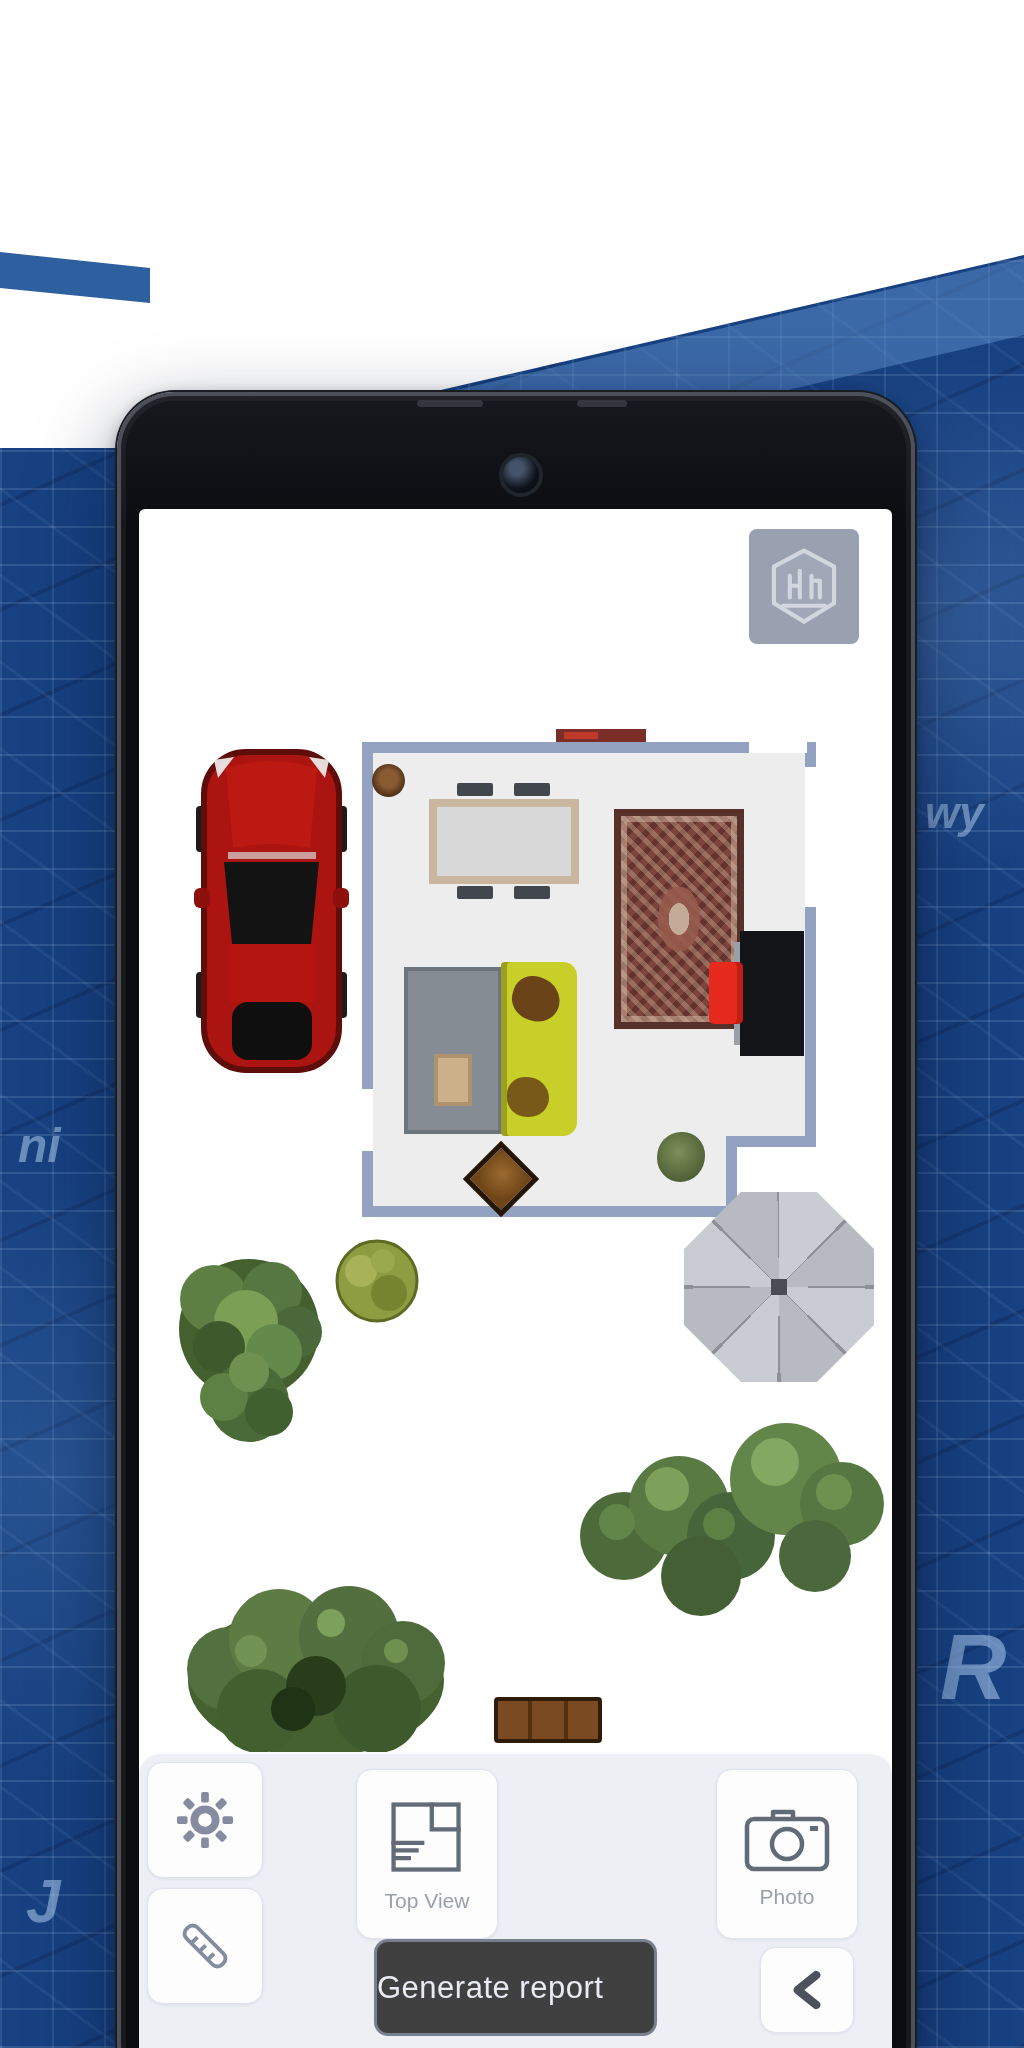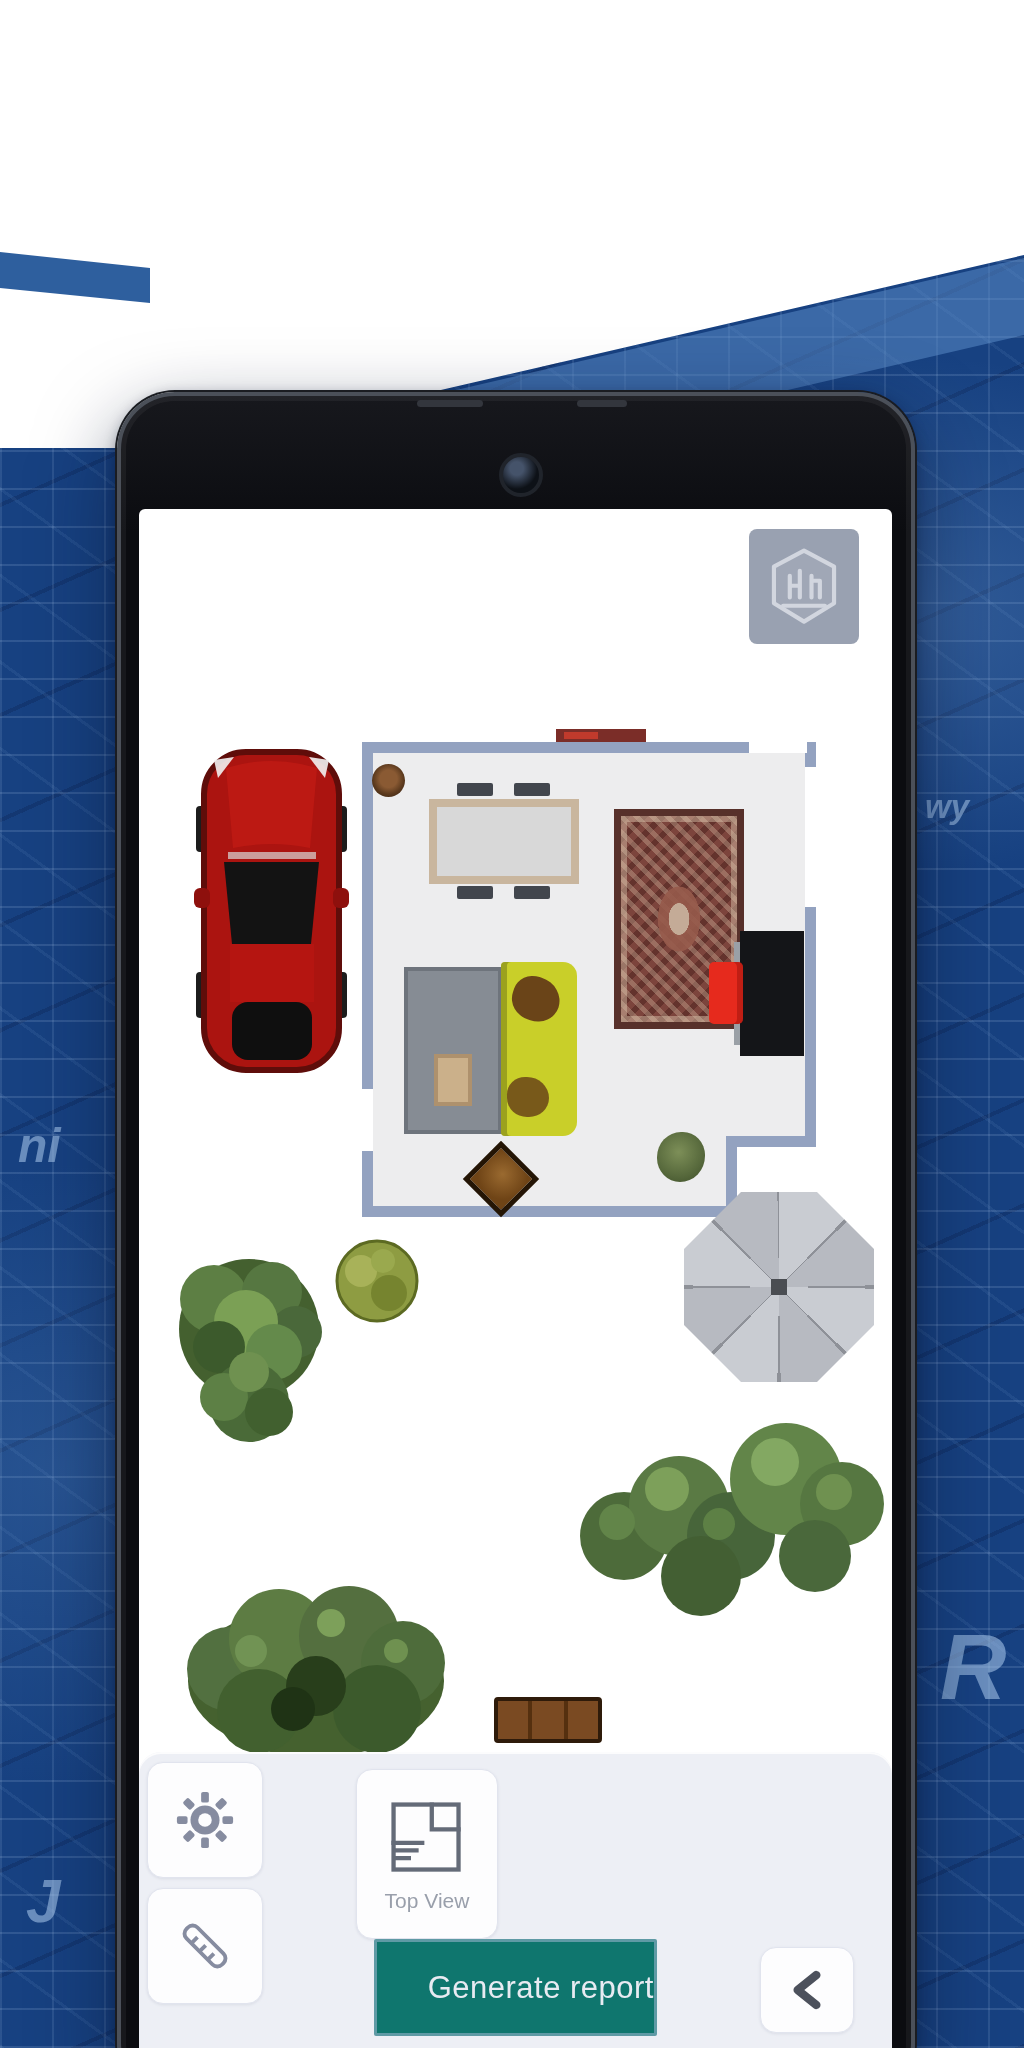--- a/index.html
+++ b/index.html
@@ -98,36 +98,36 @@
     box-sizing:border-box;border:4px solid #2e1b0a;border-radius:4px;
     background-image:linear-gradient(90deg, transparent 0 30px, #55300f 30px 34px, transparent 34px 66px, #55300f 66px 70px, transparent 70px);}
 
   
   .toolbar{position:absolute;left:0;top:1243px;width:753px;height:310px;background:#edeff5;
     border-radius:22px 22px 0 0;box-shadow:inset 0 2px 0 rgba(255,255,255,.8);}
   .card{position:absolute;background:#fdfdfe;border:1px solid #e1e4ee;border-radius:16px;
     box-shadow:0 1px 3px rgba(60,70,110,.10);display:flex;flex-direction:column;
     align-items:center;justify-content:center;}
   .card .lbl{font-size:21px;color:#999fab;margin-top:8px;}
-  .gen-btn{position:absolute;left:235px;top:1430px;width:283px;height:97px;background:#0f766e;
-    border:3px solid rgba(175,190,220,.5);border-radius:2px;display:flex;align-items:center;
-    justify-content:flex-end;box-sizing:border-box;}
+  .gen-btn{position:absolute;left:235px;top:1430px;width:283px;height:97px;background:#404040;
+    border:3px solid rgba(175,190,220,.5);border-radius:14px;display:flex;align-items:center;
+    justify-content:flex-start;box-sizing:border-box;}
   .gen-btn span{font-size:31px;color:#e8ebf2;letter-spacing:.5px;}
   svg{display:block;}
 </style>
 </head>
 <body>
 
 <div id="canvas">
 
   <div class="bp-main"></div>
   <div class="bp-band"></div>
   <div class="bp-stripe-left"></div>
   <div class="bp-glyph" style="left:18px;top:1118px;font-size:48px;">ni</div>
-  <div class="bp-glyph" style="left:925px;top:788px;font-size:33px;">wy</div>
+  <div class="bp-glyph" style="left:925px;top:788px;font-size:44px;">wy</div>
   <div class="bp-glyph" style="left:940px;top:1615px;font-size:92px;">R</div>
   <div class="bp-glyph" style="left:26px;top:1865px;font-size:62px;">J</div>
 
 
   <div class="phone">
     <div class="phone-rim"></div>
     <div class="speaker" style="left:296px;width:66px;"></div>
     <div class="speaker" style="left:456px;width:50px;"></div>
     <div class="cam"></div>
 
@@ -295,20 +295,31 @@
             <g fill="none" stroke="#646b78" stroke-width="4.5" stroke-linecap="square">
               <rect x="10" y="10" width="68" height="68"></rect>
               <path d="M50,10 V36 M50,36 H78"></path>
               <path d="M10,50 H40 M12,58 H34 M12,66 H26"></path>
             </g>
           </svg>
           <div class="lbl">Top View</div>
         </div>
 
 
+        <div class="card" style="left:577px;top:17px;width:140px;height:168px;">
+          <svg width="96" height="78" viewBox="0 0 96 78">
+            <g fill="none" stroke="#646b78" stroke-width="4.5" stroke-linejoin="round">
+              <rect x="8" y="20" width="80" height="50" rx="7"></rect>
+              <path d="M34,20 V13 H54 V20"></path>
+              <circle cx="48" cy="45" r="15"></circle>
+            </g>
+            <rect x="71" y="27" width="8" height="5" fill="#646b78"></rect>
+          </svg>
+          <div class="lbl">Photo</div>
+        </div>
 
         <div class="gen-btn" style="top:187px;">
           <span>Generate report</span>
         </div>
 
         <div class="card" style="left:621px;top:195px;width:92px;height:84px;">
           <svg width="56" height="56" viewBox="0 0 60 60">
             <path d="M40,14 L20,30 L40,46" fill="none" stroke="#4c515c" stroke-width="9" stroke-linecap="round" stroke-linejoin="round"></path>
           </svg>
         </div>

